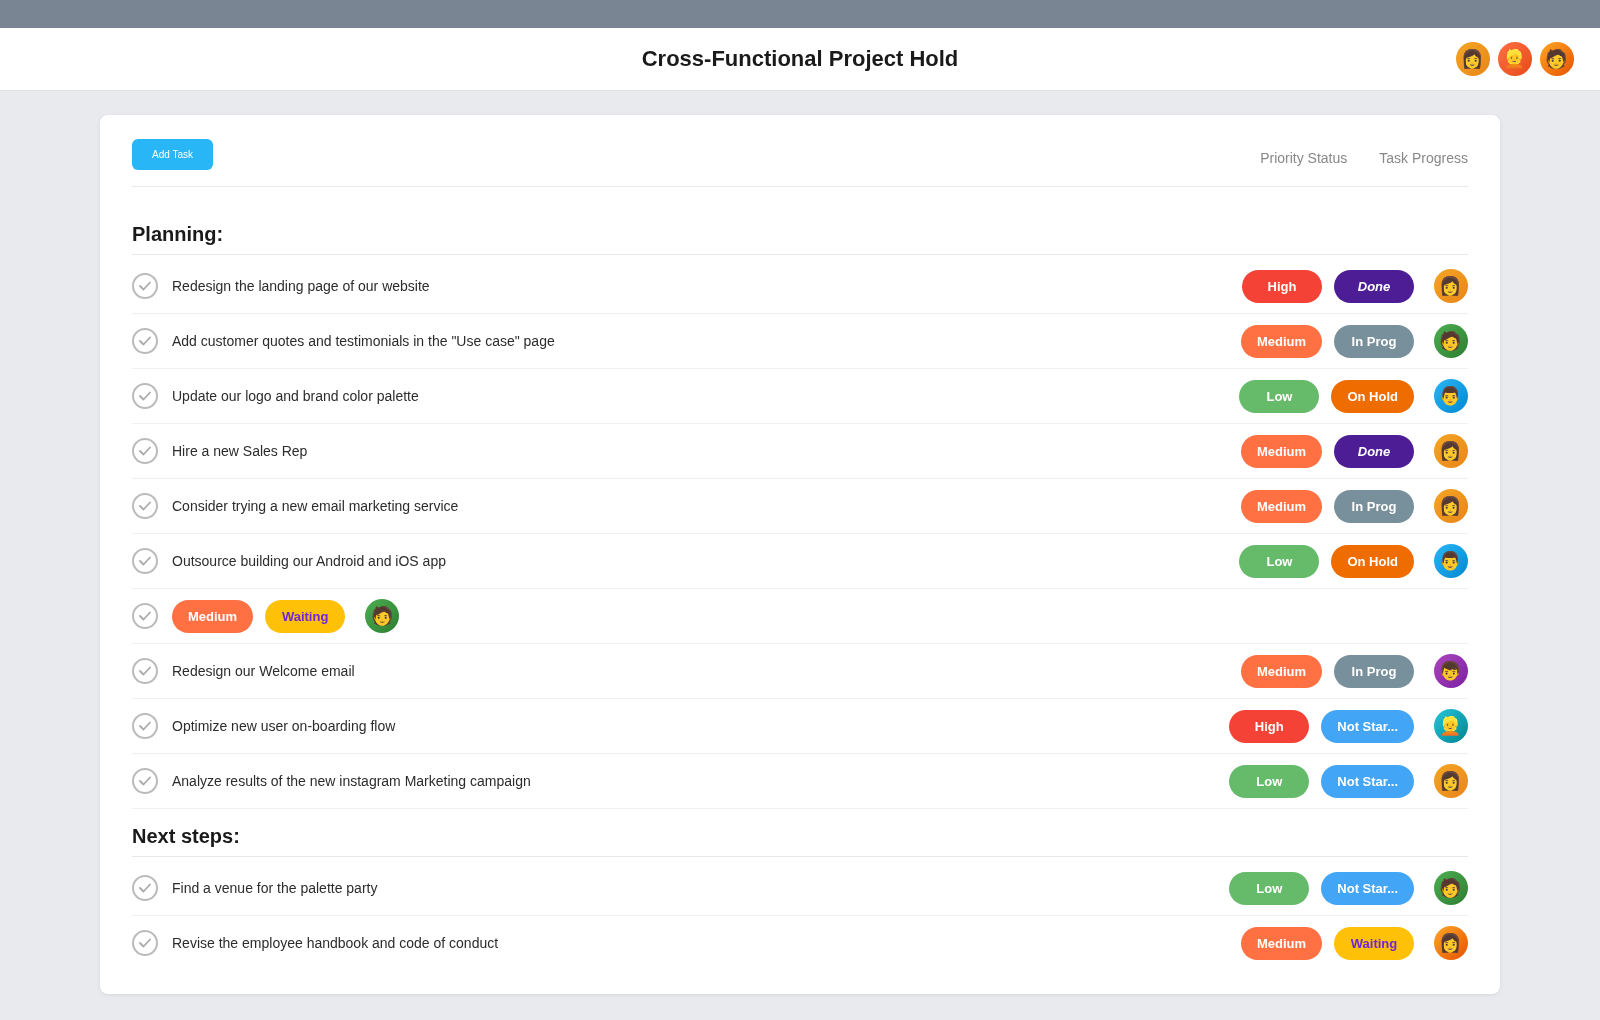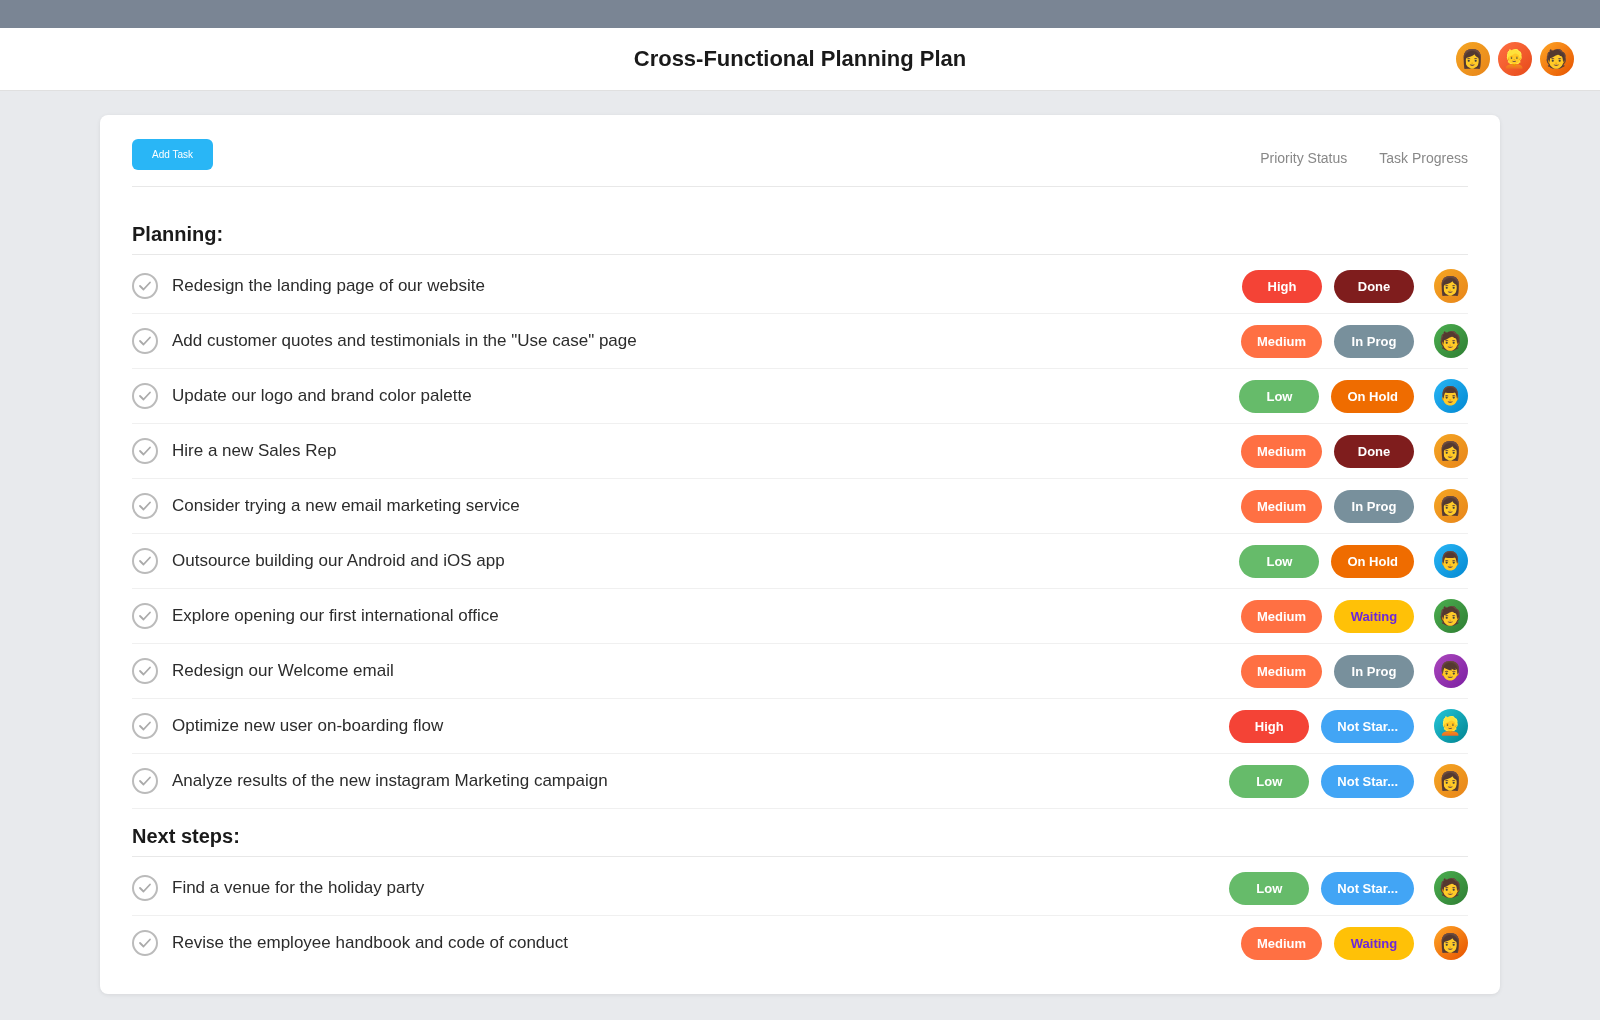--- a/index.html
+++ b/index.html
@@ -107,37 +107,37 @@
       flex-shrink: 0;
       margin-right: 14px;
       color: #aaa;
     }
     .check-icon svg {
       width: 14px;
       height: 14px;
     }
     .task-name {
       flex: 1;
-      font-size: 17px;
+      font-size: 14px;
       color: #2c2c2c;
     }
     .priority-badge, .status-badge {
       border-radius: 20px;
       padding: 9px 16px;
       font-size: 13px;
       font-weight: 600;
       color: #fff;
       min-width: 80px;
       text-align: center;
       margin-right: 12px;
     }
     .priority-high { background: #f44336; }
     .priority-medium { background: #ff7043; }
     .priority-low { background: #66bb6a; }
-    .status-done { background: #7f1d1d; }
+    .status-done { background: #4c1d95; font-style: italic; }
     .status-inprog { background: #78909c; }
     .status-onhold { background: #ef6c00; }
     .status-waiting { background: #ffc107; color: #6d28d9; }
     .status-notstart { background: #42a5f5; }
     .row-avatar {
       width: 34px;
       height: 34px;
       border-radius: 50%;
       overflow: hidden;
       flex-shrink: 0;
@@ -159,21 +159,21 @@
       justify-content: center;
       font-size: 18px;
     }
   </style>
 </head>
 <body>
 
 <div class="top-bar"></div>
 
 <div class="header">
-  <h1 class="header-title">Cross-Functional Planning Plan</h1>
+  <h1 class="header-title">Cross-Functional Project Hold</h1>
   <div class="header-avatars">
     <div class="avatar av1">
         <div class="av-face">👩</div>
       </div>
     <div class="avatar av4">
         <div class="av-face">👱</div>
       </div>
     <div class="avatar av7">
         <div class="av-face">🧑</div>
       </div>
@@ -269,21 +269,20 @@
           <div class="row-avatar av3">
             <div class="av-face">👨</div>
           </div>
         </div>
         <div class="task-row">
           <div class="check-icon">
             <svg viewBox="0 0 14 14" fill="none" xmlns="http://www.w3.org/2000/svg">
       <polyline points="2,7 5.5,10.5 12,3.5" stroke="#aaa" stroke-width="1.8" stroke-linecap="round" stroke-linejoin="round"></polyline>
     </svg>
           </div>
-          <span class="task-name">Explore opening our first international office</span>
           <span class="priority-badge priority-medium">Medium</span>
           <span class="status-badge status-waiting">Waiting</span>
           <div class="row-avatar av2">
             <div class="av-face">🧑</div>
           </div>
         </div>
         <div class="task-row">
           <div class="check-icon">
             <svg viewBox="0 0 14 14" fill="none" xmlns="http://www.w3.org/2000/svg">
       <polyline points="2,7 5.5,10.5 12,3.5" stroke="#aaa" stroke-width="1.8" stroke-linecap="round" stroke-linejoin="round"></polyline>
@@ -322,21 +321,21 @@
             <div class="av-face">👩</div>
           </div>
         </div>
         <div class="section-header">Next steps:</div>
         <div class="task-row">
           <div class="check-icon">
             <svg viewBox="0 0 14 14" fill="none" xmlns="http://www.w3.org/2000/svg">
       <polyline points="2,7 5.5,10.5 12,3.5" stroke="#aaa" stroke-width="1.8" stroke-linecap="round" stroke-linejoin="round"></polyline>
     </svg>
           </div>
-          <span class="task-name">Find a venue for the holiday party</span>
+          <span class="task-name">Find a venue for the palette party</span>
           <span class="priority-badge priority-low">Low</span>
           <span class="status-badge status-notstart">Not Star...</span>
           <div class="row-avatar av2">
             <div class="av-face">🧑</div>
           </div>
         </div>
         <div class="task-row">
           <div class="check-icon">
             <svg viewBox="0 0 14 14" fill="none" xmlns="http://www.w3.org/2000/svg">
       <polyline points="2,7 5.5,10.5 12,3.5" stroke="#aaa" stroke-width="1.8" stroke-linecap="round" stroke-linejoin="round"></polyline>

